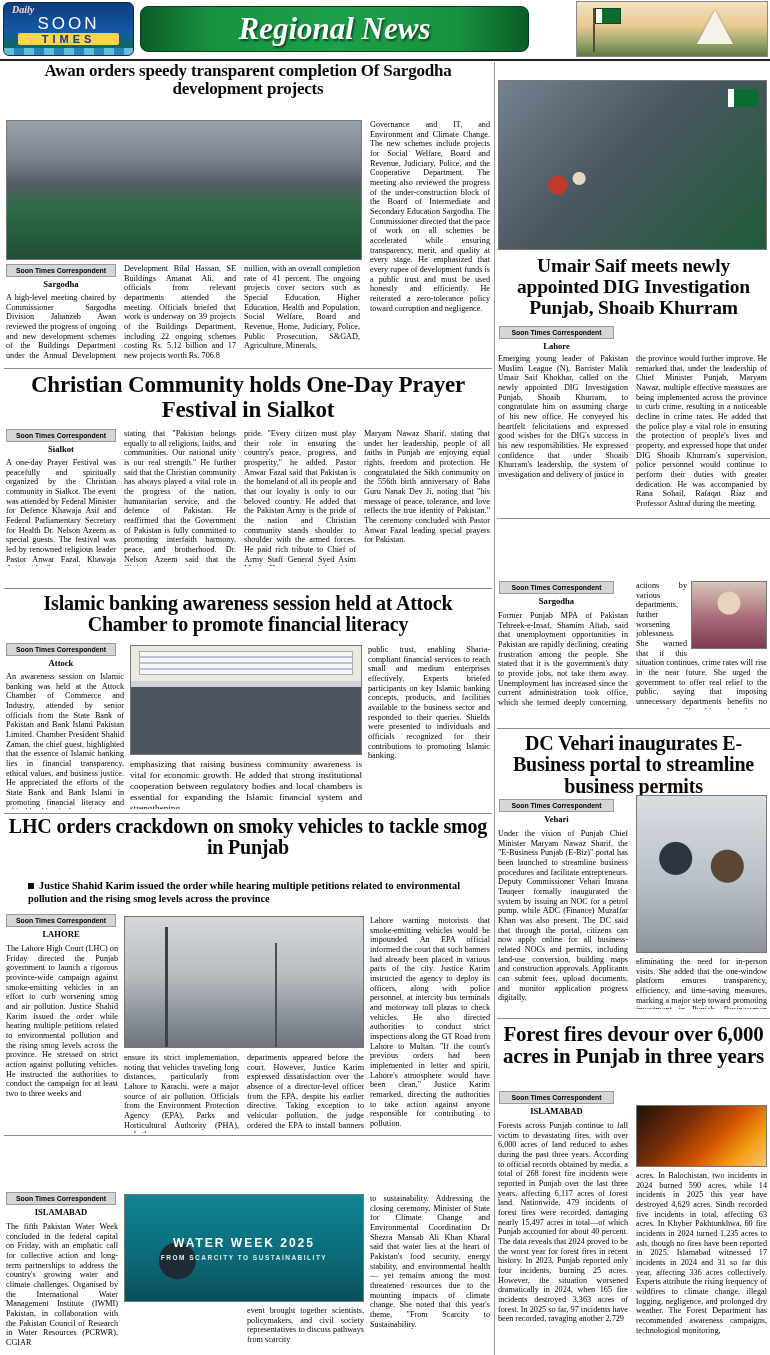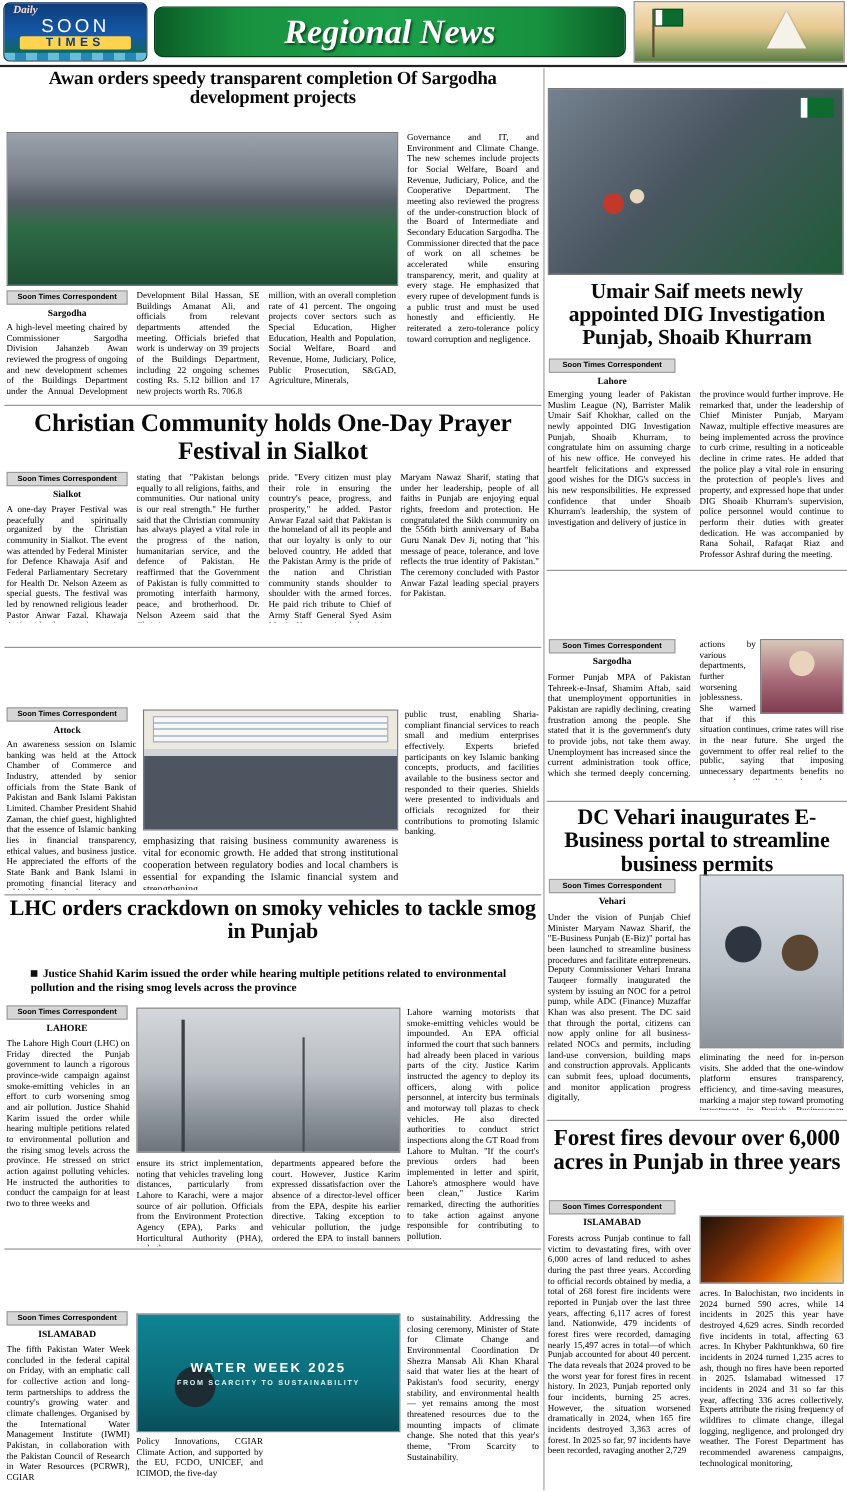--- a/index.html
+++ b/index.html
@@ -40,21 +40,21 @@
     border-radius:6px; border:1px solid #092c57; overflow:hidden;
   }
   .logo-daily { position:absolute; left:8px; top:1px; color:#ffd9d0; font-style:italic; font-size:10px; font-weight:700; }
   .logo-soon  { position:absolute; left:0; right:0; top:11px; text-align:center; color:#ffffff;
                 font-family:"Liberation Sans", sans-serif; font-weight:400; font-size:17px; letter-spacing:3px; }
   .logo-times { position:absolute; left:14px; right:14px; top:30px; text-align:center; background:#ffd34d; color:#0d3e7c;
                 font-family:"Liberation Sans", sans-serif; font-weight:700; font-size:11px; letter-spacing:4px; border-radius:2px; }
   .logo-wave  { position:absolute; bottom:0; left:0; right:0; height:7px;
                 background:repeating-linear-gradient(90deg,#7fd1ff 0 10px,#2a8fd4 10px 20px); opacity:.8; }
   .banner {
-    position:absolute; left:140px; top:6px; width:429px; height:46px; border-radius:8px;
+    position:absolute; left:140px; top:6px; width:389px; height:46px; border-radius:8px;
     background:linear-gradient(90deg,#0b5c27 0%,#18913f 18%,#1da04a 50%,#18913f 82%,#0b5c27 100%);
     border:1px solid #073f1a; display:flex; align-items:center; justify-content:center;
   }
   .banner span {
     color:#fff; font-style:italic; font-weight:700; font-size:31px;
     font-family:"Liberation Serif", serif; text-shadow:1.5px 1.5px 2px rgba(0,0,0,.55);
   }
   .masthead-photo {
     position:absolute; left:576px; top:1px; width:192px; height:56px;
     background:linear-gradient(180deg,#f2e3c2 0%,#e8c890 45%,#9aa86a 75%,#5d7a44 100%);
@@ -142,20 +142,21 @@
   <div class="bodytxt" style="left:1px;top:92px;width:130px;height:98px;">Former Punjab MPA of Pakistan Tehreek-e-Insaf, Shamim Aftab, said that unemployment opportunities in Pakistan are rapidly declining, creating frustration among the people. She stated that it is the government's duty to provide jobs, not take them away. Unemployment has increased since the current administration took office, which she termed deeply concerning. She noted that investors are moving abroad while remaining jobs within the country are being eliminated due to</div>
   <div class="abs" style="left:139px;top:62px;width:131px;height:128px;overflow:hidden;">
     <div class="photo" style="position:relative;float:right;left:0;top:0;width:76px;height:68px;margin:0 0 3px 4px;background:
          radial-gradient(circle at 50% 32%, #e9d3bd 0 11px, rgba(0,0,0,0) 12px),
          linear-gradient(180deg,#d8c7b8 0%,#a86a78 55%,#7e3c50 100%);"></div>
     <div style="font-size:8.2px;line-height:1.18;text-align:justify;">actions by various departments, further worsening joblessness. She warned that if this situation continues, crime rates will rise in the near future. She urged the government to offer real relief to the public, saying that imposing unnecessary departments benefits no one and will ultimately destroy business activity.</div>
   </div>
 </div>
 
 <div class="art" style="left:4px;top:588px;width:488px;height:224px;border-top:1px solid #8a8a8a;">
+  <div class="headline" style="position:absolute;left:0;top:4px;width:488px;height:46px;font-size:20px;">Islamic banking awareness session held at Attock Chamber to promote financial literacy</div>
   <div class="byline" style="left:2px;top:54px;width:110px;">
     <div class="box">Soon Times Correspondent</div>
     <div class="loc">Attock</div>
   </div>
   <div class="bodytxt" style="left:2px;top:83px;width:118px;height:137px;">An awareness session on Islamic banking was held at the Attock Chamber of Commerce and Industry, attended by senior officials from the State Bank of Pakistan and Bank Islami Pakistan Limited. Chamber President Shahid Zaman, the chief guest, highlighted that the essence of Islamic banking lies in financial transparency, ethical values, and business justice. He appreciated the efforts of the State Bank and Bank Islami in promoting financial literacy and ethical banking in the region,</div>
   <div class="photo" style="left:126px;top:56px;width:232px;height:110px;background:
        linear-gradient(180deg,#ece9e1 0 32%,#cfd4da 32% 38%,#4d5560 38% 100%);">
     <div class="abs" style="left:8px;top:5px;right:8px;height:24px;background:repeating-linear-gradient(180deg,#f7f7f4 0 4px,#b9c3d6 4px 6px);border:1px solid #aab;"></div>
   </div>
   <div class="bodytxt" style="left:126px;top:170px;width:232px;height:50px;font-size:9.2px;line-height:1.2;">emphasizing that raising business community awareness is vital for economic growth. He added that strong institutional cooperation between regulatory bodies and local chambers is essential for expanding the Islamic financial system and strengthening</div>
@@ -214,15 +215,15 @@
     <div class="loc">ISLAMABAD</div>
   </div>
   <div class="bodytxt" style="left:2px;top:86px;width:112px;height:132px;">The fifth Pakistan Water Week concluded in the federal capital on Friday, with an emphatic call for collective action and long-term partnerships to address the country's growing water and climate challenges. Organised by the International Water Management Institute (IWMI) Pakistan, in collaboration with the Pakistan Council of Research in Water Resources (PCRWR), CGIAR</div>
   <div class="photo" style="left:120px;top:58px;width:240px;height:108px;background:
        radial-gradient(circle at 22% 62%, #1d2b33 0 18px, rgba(0,0,0,0) 19px),
        linear-gradient(180deg,#0f8494 0%,#0b6a78 60%,#084f5a 100%);
        display:flex;flex-direction:column;align-items:center;justify-content:center;gap:4px;">
     <div style="color:#fff;font-family:'Liberation Sans',sans-serif;font-weight:700;font-size:12px;letter-spacing:2px;">WATER WEEK 2025</div>
     <div style="color:#d7f2f5;font-family:'Liberation Sans',sans-serif;font-weight:700;font-size:6.5px;letter-spacing:1.5px;">FROM SCARCITY TO SUSTAINABILITY</div>
   </div>
-  <div class="bodytxt" style="left:120px;top:170px;width:115px;height:48px;">Policy Innovations, CGIAR Climate Action, and supported by the EU, FCDO, UNICEF, and ICIMOD, the five-day</div>
+  <div class="bodytxt" style="left:243px;top:170px;width:117px;height:48px;">event brought together scientists, policymakers, and civil society representatives to discuss pathways from scarcity</div>
   <div class="bodytxt" style="left:366px;top:58px;width:120px;height:160px;">to sustainability. Addressing the closing ceremony, Minister of State for Climate Change and Environmental Coordination Dr Shezra Mansab Ali Khan Kharal said that water lies at the heart of Pakistan's food security, energy stability, and environmental health — yet remains among the most threatened resources due to the mounting impacts of climate change. She noted that this year's theme, "From Scarcity to Sustainability.</div>
 </div>
 
 </body></html>

